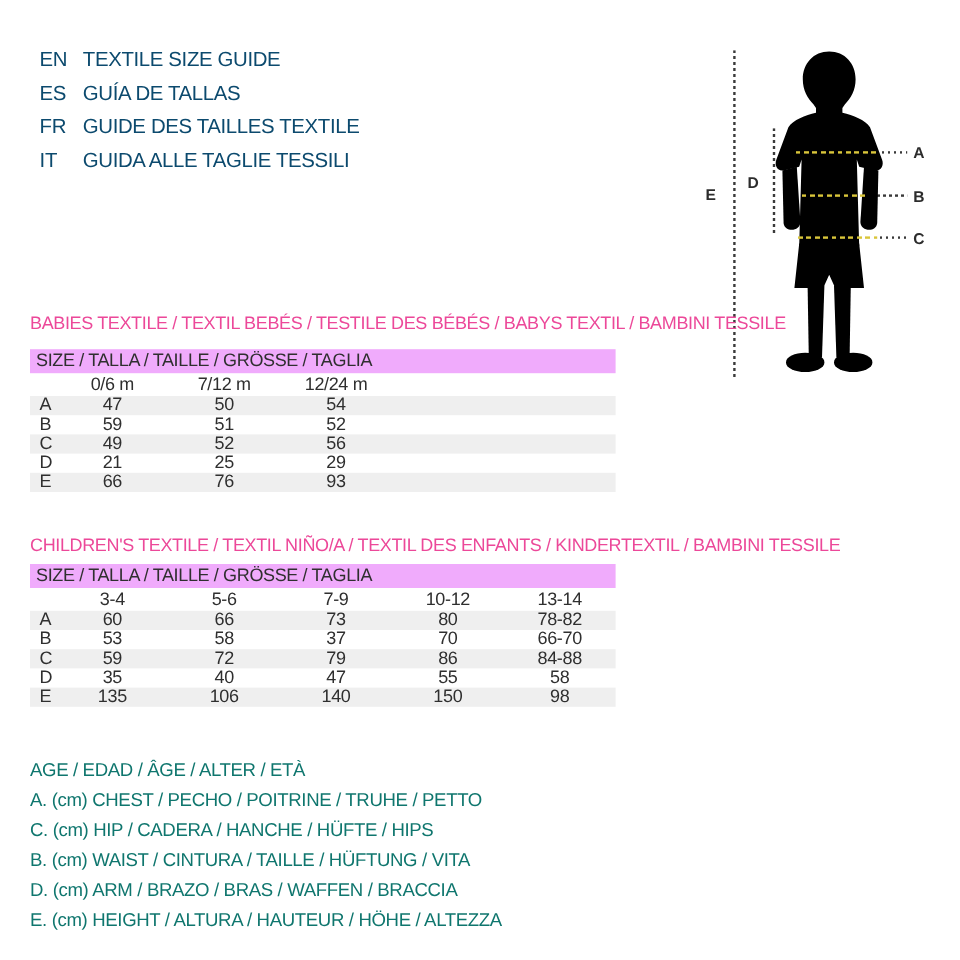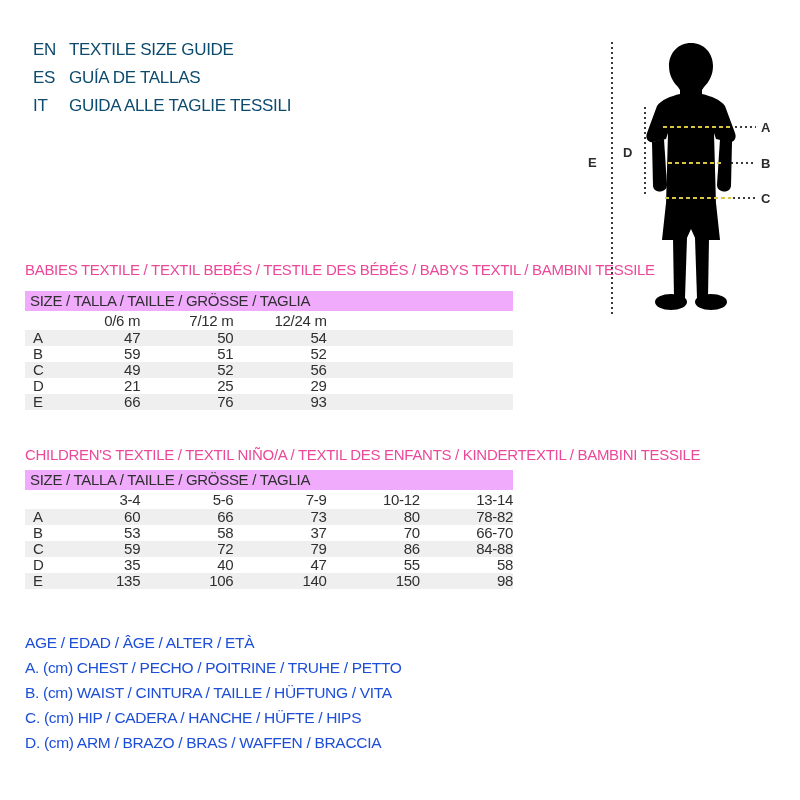--- a/index.html
+++ b/index.html
@@ -21,39 +21,43 @@
   .silhouette{position:absolute;left:640px;top:40px;z-index:1;}
   
   .section-title{position:absolute;left:25px;font-size:15px;color:#ec4899;white-space:nowrap;}
   
   .sizetable{position:absolute;left:25px;width:488px;font-size:15px;color:#2f2f2f;}
   .band{height:20px;line-height:20px;background:#f0abfc;padding-left:5px;box-sizing:border-box;font-size:15px;}
   .cols,.r{display:flex;}
   .cols{height:19px;line-height:19px;}
   .r{height:16px;line-height:16px;}
   .rl{width:22px;padding-left:8px;box-sizing:border-box;}
-  .c{flex:1;text-align:right;}
+  .c{flex:1;text-align:center;}
   .stripe{background:#efefef;}
   
-  .legend{position:absolute;left:25px;top:630px;font-size:15.5px;color:#1d4ed8;}
+  .legend{position:absolute;left:25px;top:630px;font-size:15.5px;color:#0f766e;}
   .legend div{height:25px;line-height:25px;white-space:nowrap;}
 </style>
 </head>
 <body>
 
 <div class="canvas">
 
   <div class="lang-block">
     <div class="lang-row">
       <span class="lang-code">EN</span>
       <span class="lang-label">TEXTILE SIZE GUIDE</span>
     </div>
     <div class="lang-row">
       <span class="lang-code">ES</span>
       <span class="lang-label">GUÍA DE TALLAS</span>
+    </div>
+    <div class="lang-row">
+      <span class="lang-code">FR</span>
+      <span class="lang-label">GUIDE DES TAILLES TEXTILE</span>
     </div>
     <div class="lang-row">
       <span class="lang-code">IT</span>
       <span class="lang-label">GUIDA ALLE TAGLIE TESSILI</span>
     </div>
   </div>
 
   <svg class="silhouette" width="104" height="272" viewBox="0 0 104 272" xmlns="http://www.w3.org/2000/svg">
     <g fill="#000000">
 
@@ -196,18 +200,19 @@
       <span class="c">106</span>
       <span class="c">140</span>
       <span class="c">150</span>
       <span class="c">98</span>
     </div>
   </div>
 
   <div class="legend">
     <div>AGE / EDAD / ÂGE / ALTER / ETÀ</div>
     <div>A. (cm) CHEST / PECHO / POITRINE / TRUHE / PETTO</div>
+    <div>C. (cm) HIP / CADERA / HANCHE / HÜFTE / HIPS</div>
     <div>B. (cm) WAIST / CINTURA / TAILLE / HÜFTUNG / VITA</div>
-    <div>C. (cm) HIP / CADERA / HANCHE / HÜFTE / HIPS</div>
     <div>D. (cm) ARM / BRAZO / BRAS / WAFFEN / BRACCIA</div>
+    <div>E. (cm) HEIGHT / ALTURA / HAUTEUR / HÖHE / ALTEZZA</div>
   </div>
 
 </div>
 
 </body></html>

